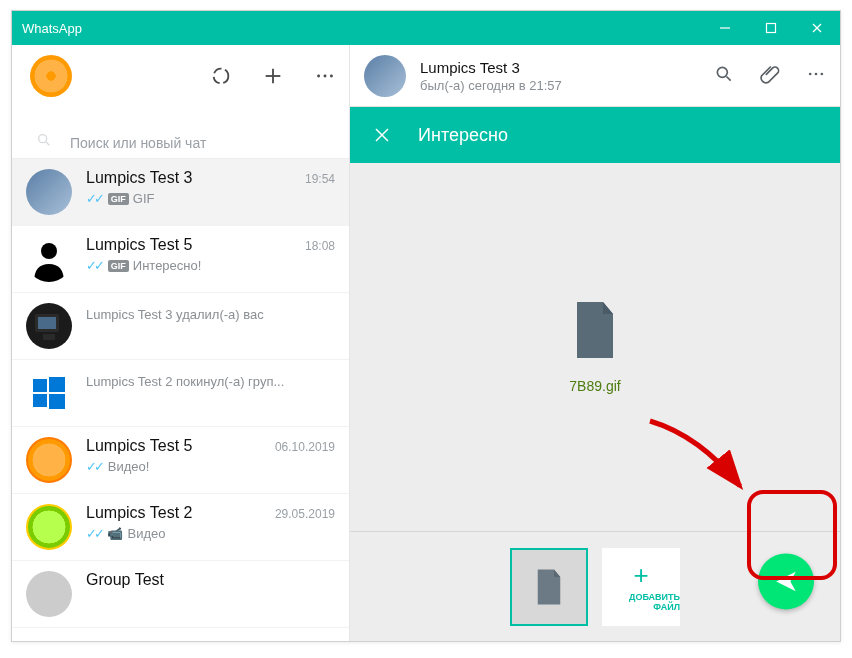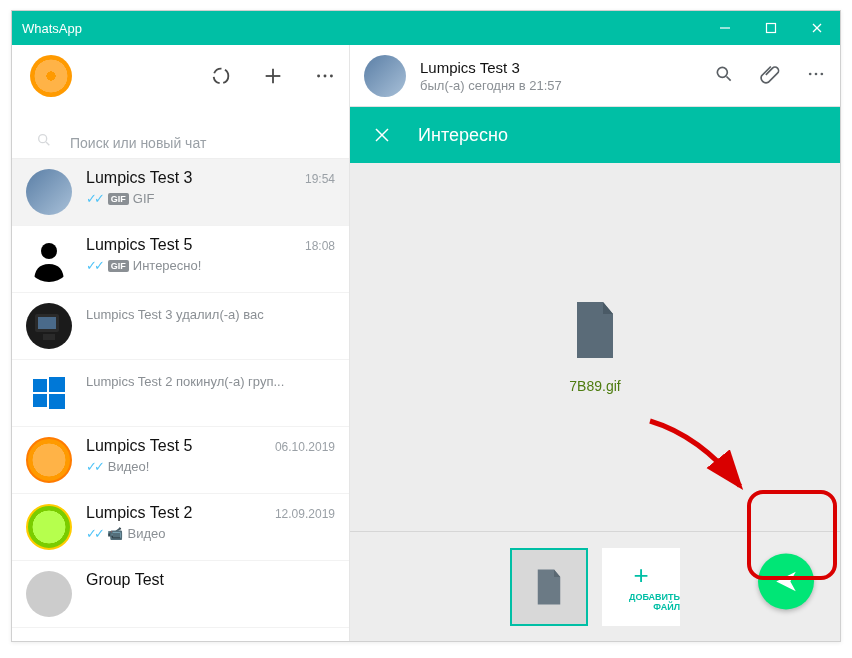--- a/index.html
+++ b/index.html
@@ -196,21 +196,21 @@
                 <span class="ticks">✓✓</span>
                 <span> Видео!</span>
               </div>
             </div>
           </div>
           <div class="chat-item">
             <div class="ci-avatar av-green"></div>
             <div class="ci-body">
               <div class="ci-top">
                 <div class="ci-name">Lumpics Test 2</div>
-                <div class="ci-time">12.09.2019</div>
+                <div class="ci-time">29.05.2019</div>
               </div>
               <div class="ci-msg">
                 <span class="ticks">✓✓</span>
                 <span> 📹 Видео</span>
               </div>
             </div>
           </div>
           <div class="chat-item">
             <div class="ci-avatar "></div>
             <div class="ci-body">

